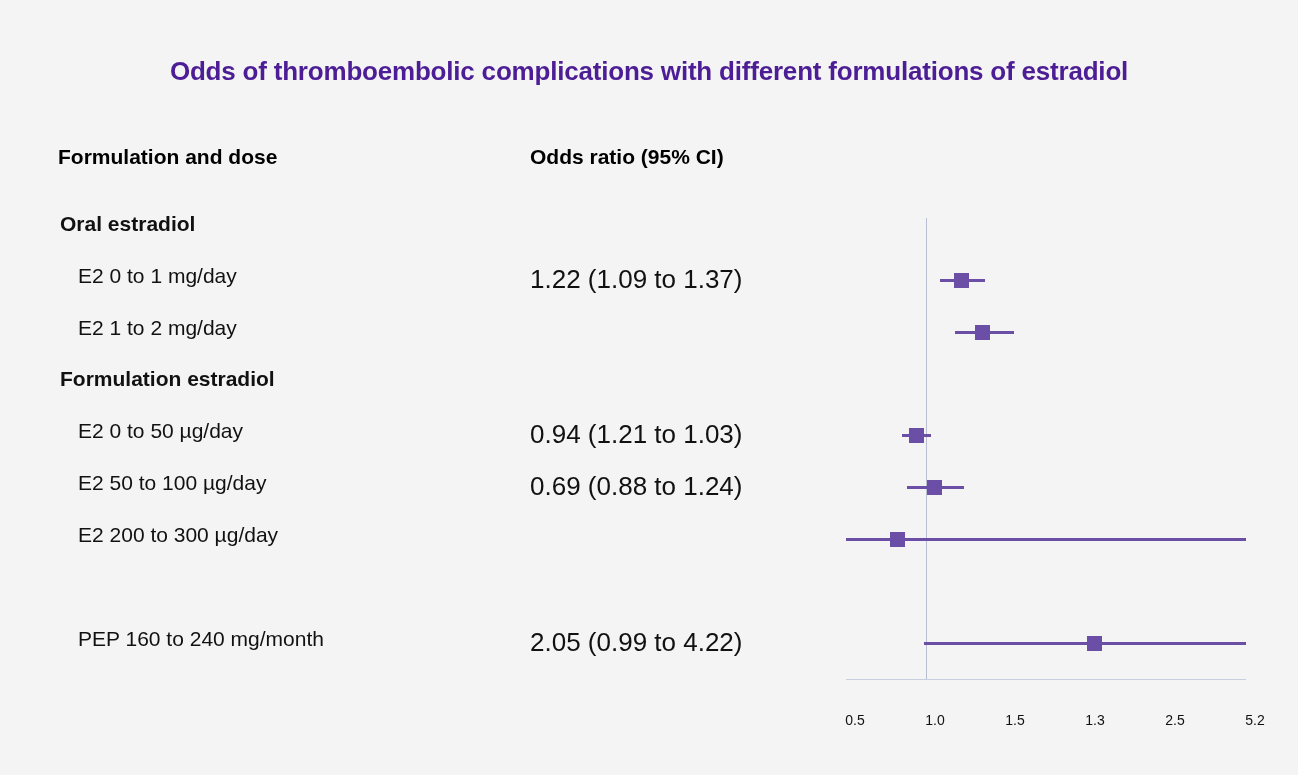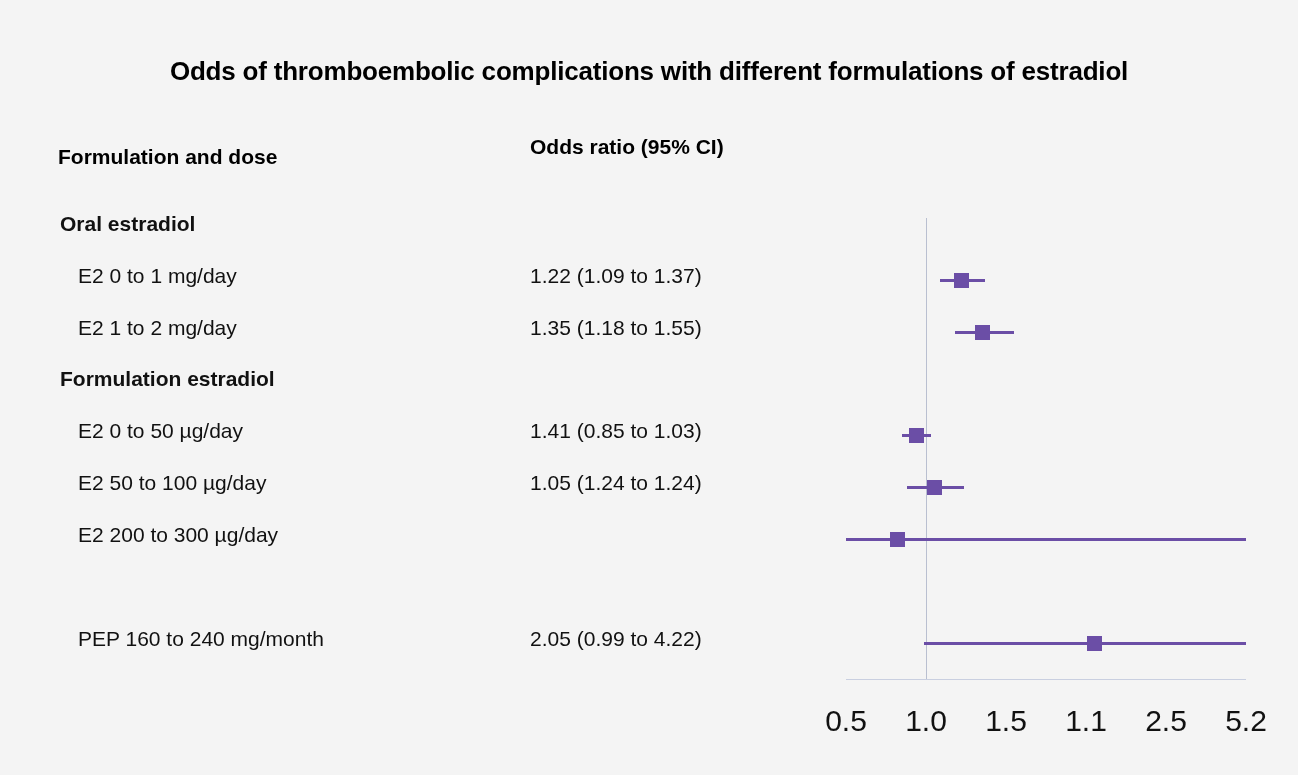--- a/index.html
+++ b/index.html
@@ -24,52 +24,52 @@
 
   .chart-title {
     position: absolute;
     left: 0;
     top: 56px;
     width: 1298px;
     text-align: center;
     font-size: 26px;
     font-weight: bold;
     letter-spacing: -0.2px;
-    color: #000000;
+    color: #4c1d95;
   }
 
   
   .col-header {
     position: absolute;
     font-size: 21px;
     font-weight: bold;
     color: #000000;
   }
   .col-header.formulation { left: 58px; top: 145px; }
-  .col-header.oddsratio   { left: 530px; top: 135px; }
+  .col-header.oddsratio   { left: 530px; top: 145px; }
 
   
   .row-label {
     position: absolute;
     font-size: 21px;
     color: #111111;
     white-space: nowrap;
   }
   .row-label.group {
     font-weight: bold;
     left: 60px;
   }
   .row-label.item {
     font-weight: normal;
     left: 78px;
   }
   .row-value {
     position: absolute;
     left: 530px;
-    font-size: 21px;
+    font-size: 26px;
     color: #111111;
     white-space: nowrap;
   }
 
   
   .plot {
     position: absolute;
     left: 846px;
     top: 210px;
     width: 400px;
@@ -101,52 +101,52 @@
 
   .x-tick-labels {
     position: absolute;
     left: 846px;
     top: 700px;
     width: 400px;
     height: 40px;
   }
   .x-tick {
     position: absolute;
-    top: 4px;
-    font-size: 30px;
+    top: 12px;
+    font-size: 14px;
     color: #111111;
     transform: translateX(-50%);
     white-space: nowrap;
+    margin-left: 9px;
   }
 </style>
 </head>
 <body>
 
 <div class="chart-root">
 
   <div class="chart-title">Odds of thromboembolic complications with different formulations of estradiol</div>
 
   <div class="col-header formulation">Formulation and dose</div>
   <div class="col-header oddsratio">Odds ratio (95% CI)</div>
 
   <div class="row-label group" style="top:212px">Oral estradiol</div>
 
   <div class="row-label item" style="top:264px">E2 0 to 1 mg/day</div>
   <div class="row-value" style="top:264px">1.22 (1.09 to 1.37)</div>
 
   <div class="row-label item" style="top:316px">E2 1 to 2 mg/day</div>
-  <div class="row-value" style="top:316px">1.35 (1.18 to 1.55)</div>
 
   <div class="row-label group" style="top:367px">Formulation estradiol</div>
 
   <div class="row-label item" style="top:419px">E2 0 to 50 µg/day</div>
-  <div class="row-value" style="top:419px">1.41 (0.85 to 1.03)</div>
+  <div class="row-value" style="top:419px">0.94 (1.21 to 1.03)</div>
 
   <div class="row-label item" style="top:471px">E2 50 to 100 µg/day</div>
-  <div class="row-value" style="top:471px">1.05 (1.24 to 1.24)</div>
+  <div class="row-value" style="top:471px">0.69 (0.88 to 1.24)</div>
 
   <div class="row-label item" style="top:523px">E2 200 to 300 µg/day</div>
 
 
   <div class="row-label item" style="top:627px">PEP 160 to 240 mg/month</div>
   <div class="row-value" style="top:627px">2.05 (0.99 to 4.22)</div>
 
   <div class="plot">
     <div class="ref-line" style="left: 80px; height: 462px; background: rgb(185, 191, 208);"></div>
     <div class="plot-axis-line"></div>
@@ -161,18 +161,18 @@
       <div class="ci-bar" style="left: 0px; width: 400px; top: 327.5px; background: rgb(107, 78, 166);"></div>
       <div class="point-marker" style="left: 43.7px; top: 321.5px; width: 15px; height: 15px; background: rgb(107, 78, 166);"></div>
       <div class="ci-bar" style="left: 78.4px; width: 321.6px; top: 431.5px; background: rgb(107, 78, 166);"></div>
       <div class="point-marker" style="left: 240.5px; top: 425.5px; width: 15px; height: 15px; background: rgb(107, 78, 166);"></div>
     </div>
 
   <div class="x-tick-labels">
       <div class="x-tick" style="left: 0px;">0.5</div>
       <div class="x-tick" style="left: 80px;">1.0</div>
       <div class="x-tick" style="left: 160px;">1.5</div>
-      <div class="x-tick" style="left: 240px;">1.1</div>
+      <div class="x-tick" style="left: 240px;">1.3</div>
       <div class="x-tick" style="left: 320px;">2.5</div>
       <div class="x-tick" style="left: 400px;">5.2</div>
     </div>
 
 </div>
 
 </body></html>

